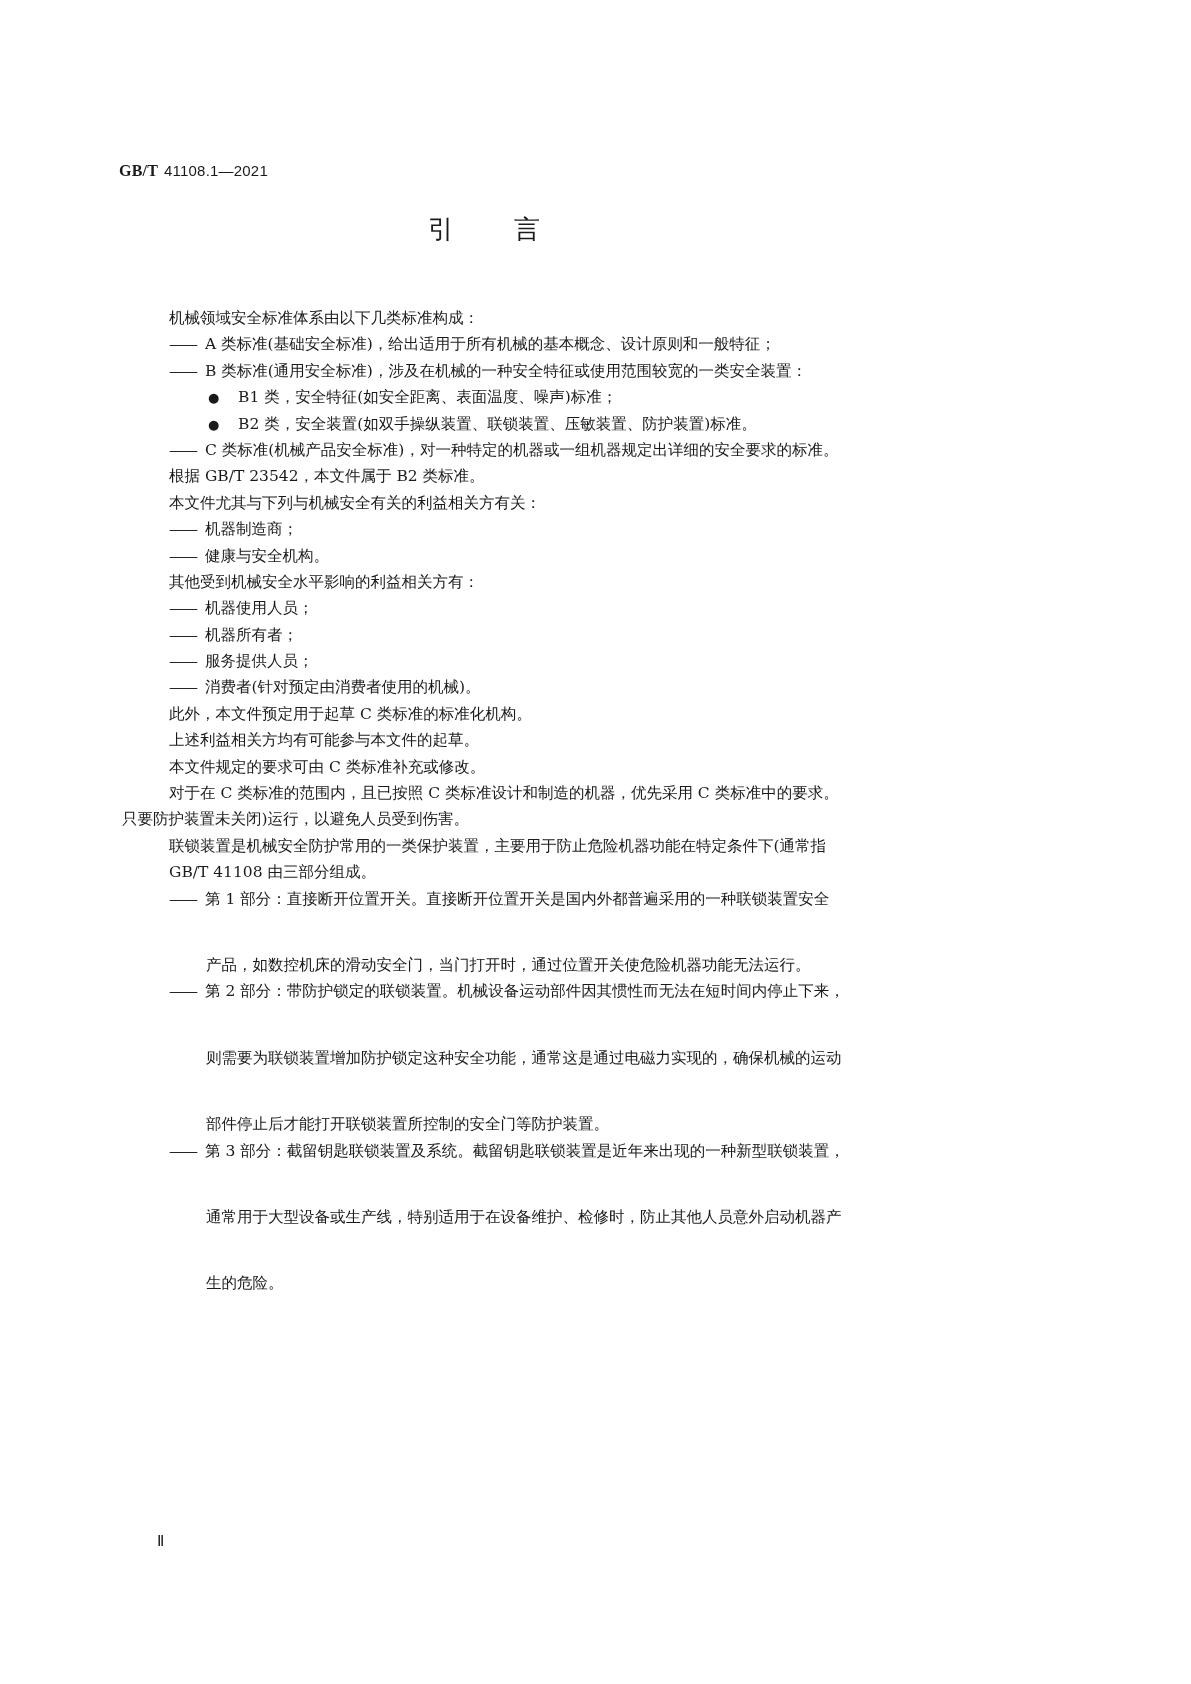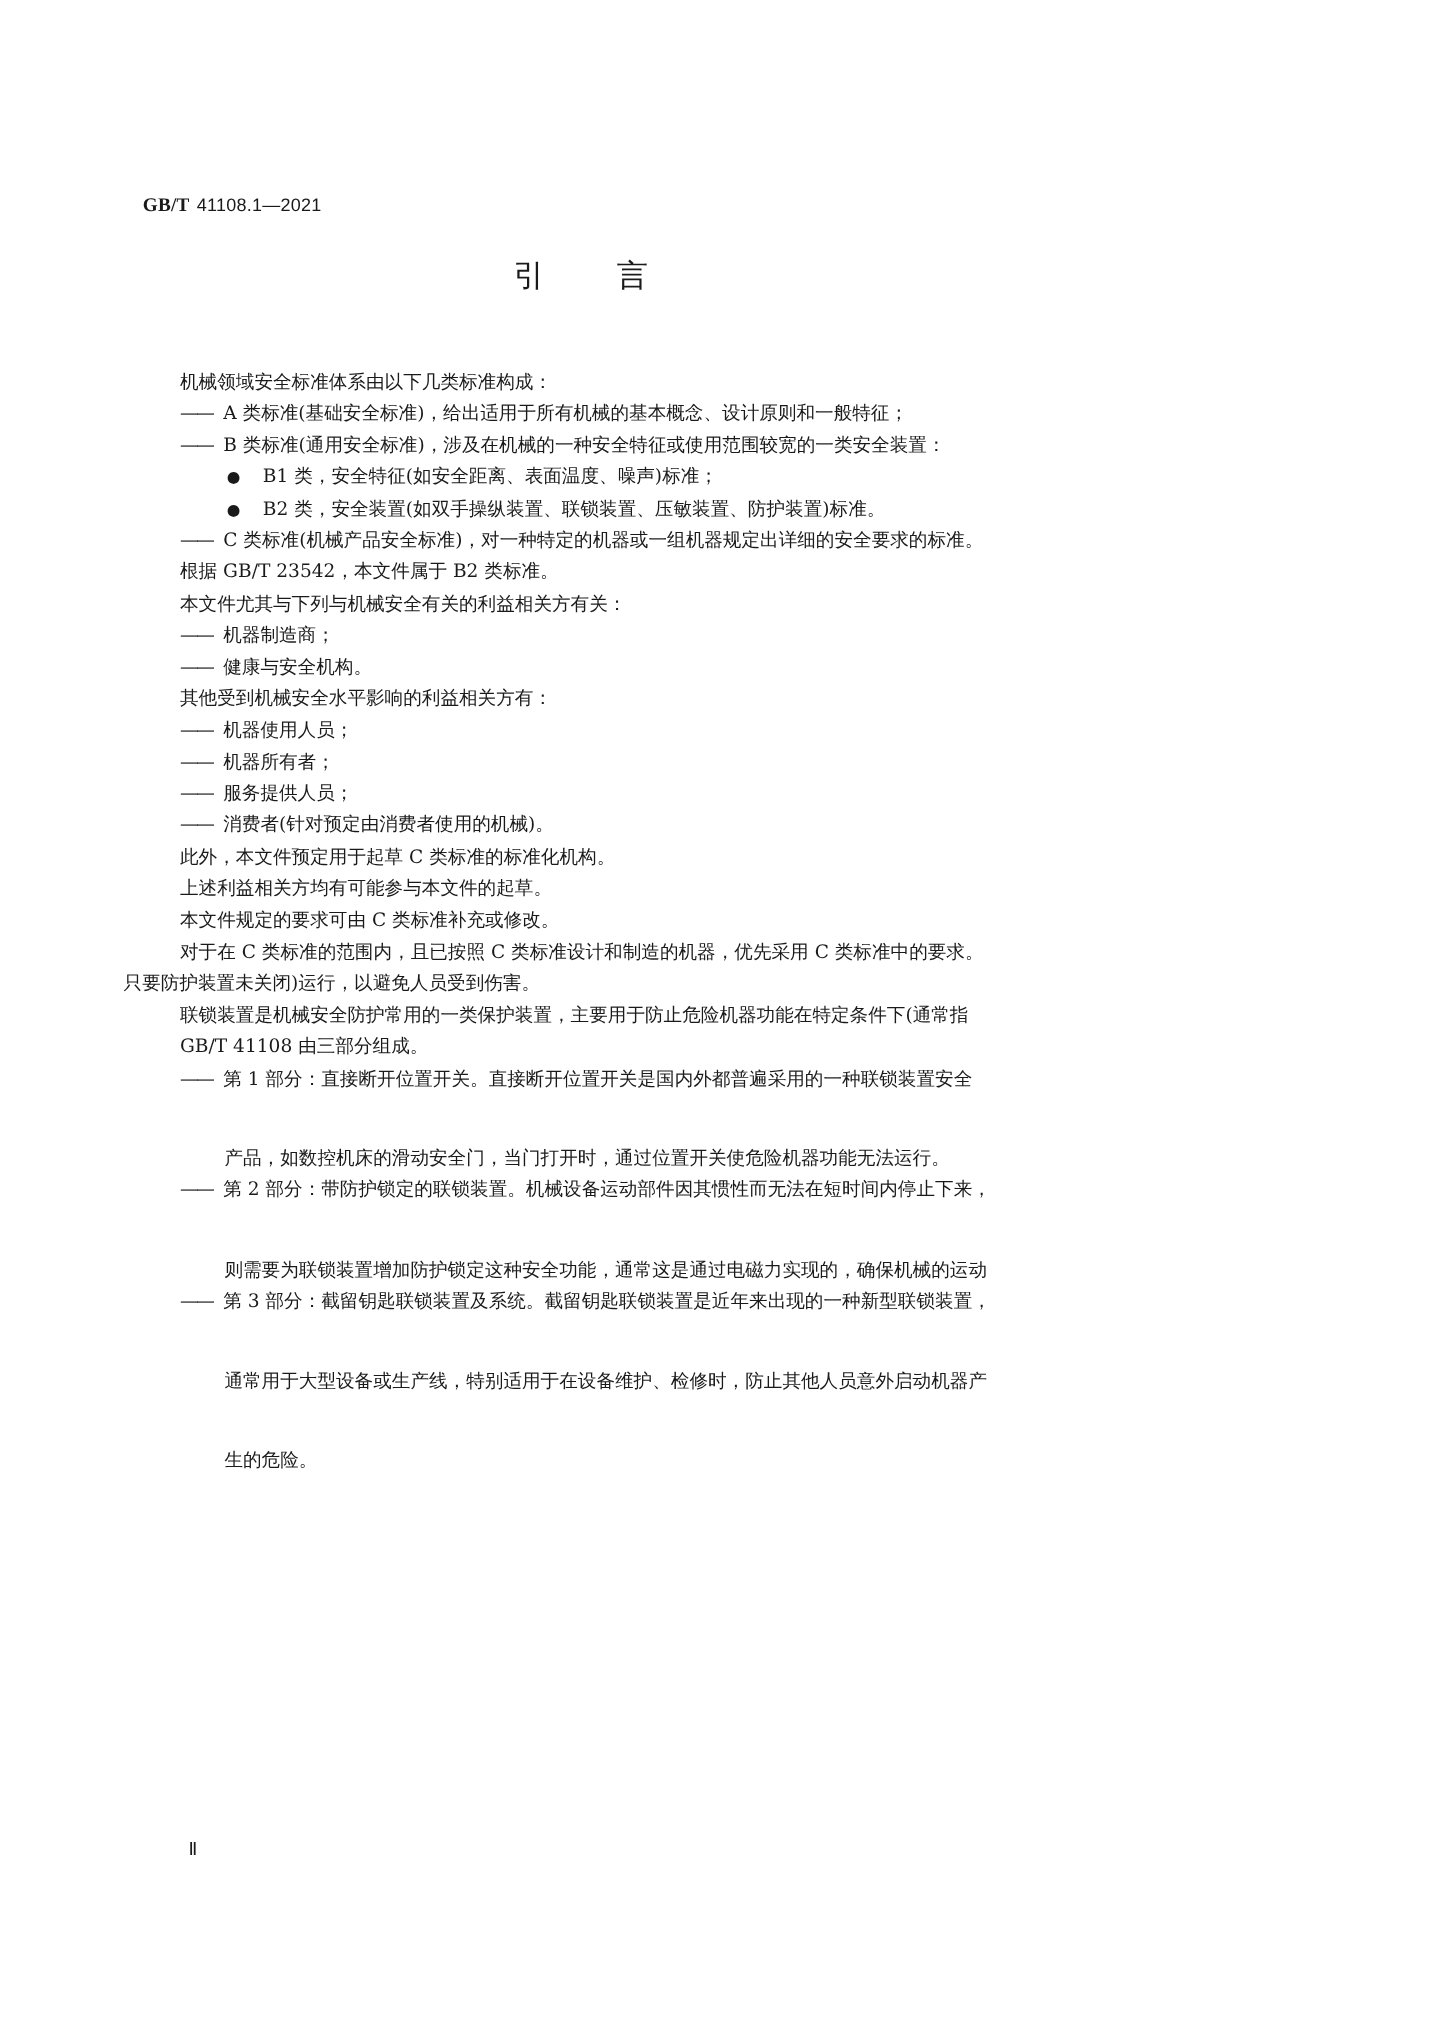--- a/index.html
+++ b/index.html
@@ -3,21 +3,21 @@
 <meta charset="utf-8">
 <style>
   html, body { margin:0; padding:0; background:#ffffff; }
   body { width:1191px; height:1684px; position:relative; overflow:hidden;
          font-family:"DejaVu Serif", "Liberation Serif", serif; color:#1a1a1a; }
   .header { position:absolute; left:119px; top:118px; font-size:15px; letter-spacing:0.2px;margin-top:44px; }
   .header .std-bold { font-family:"Liberation Serif", serif; font-weight:bold; font-size:16px; }
   .header .std-num { font-family:"Liberation Sans", sans-serif; font-size:15px; margin-left:6px; }
   .title { position:absolute; left:0; width:968px; top:212px; text-align:center;
            font-family:"DejaVu Sans", sans-serif; font-size:26px; letter-spacing:60px; text-indent:60px; }
-  .body { position:absolute; left:103px; top:305px; width:942px; font-size:15.5px; line-height:26.4px; }
+  .body { position:absolute; left:122px; top:305px; width:942px; font-size:15.5px; line-height:26.4px; }
   .line { white-space:nowrap; height:26.4px; }
   .p-indent { padding-left:47px; }
   .dash { padding-left:47px; }
   .dash .mark { display:inline-block; width:36px; letter-spacing:-2px; }
   .bullet { padding-left:86px; }
   .bullet .dot { display:inline-block; width:30px; font-size:13px; }
   .hang { padding-left:84px;margin-top:40px; }
   .full { padding-left:0; }
   .page-num { position:absolute; left:157px; top:1532px; font-family:"Liberation Serif", serif; font-size:15px; }
 </style>
@@ -50,18 +50,19 @@
   <div class="line p-indent">上述利益相关方均有可能参与本文件的起草。</div>
   <div class="line p-indent">本文件规定的要求可由 C 类标准补充或修改。</div>
   <div class="line p-indent">对于在 C 类标准的范围内，且已按照 C 类标准设计和制造的机器，优先采用 C 类标准中的要求。</div>
   <div class="line full">只要防护装置未关闭)运行，以避免人员受到伤害。</div>
   <div class="line p-indent">联锁装置是机械安全防护常用的一类保护装置，主要用于防止危险机器功能在特定条件下(通常指</div>
   <div class="line p-indent">GB/T 41108 由三部分组成。</div>
   <div class="line dash"><span class="mark">——</span><span>第 1 部分：直接断开位置开关。直接断开位置开关是国内外都普遍采用的一种联锁装置安全</span></div>
   <div class="line hang">产品，如数控机床的滑动安全门，当门打开时，通过位置开关使危险机器功能无法运行。</div>
   <div class="line dash"><span class="mark">——</span><span>第 2 部分：带防护锁定的联锁装置。机械设备运动部件因其惯性而无法在短时间内停止下来，</span></div>
   <div class="line hang">则需要为联锁装置增加防护锁定这种安全功能，通常这是通过电磁力实现的，确保机械的运动</div>
+  <div class="line hang">部件停止后才能打开联锁装置所控制的安全门等防护装置。</div>
   <div class="line dash"><span class="mark">——</span><span>第 3 部分：截留钥匙联锁装置及系统。截留钥匙联锁装置是近年来出现的一种新型联锁装置，</span></div>
   <div class="line hang">通常用于大型设备或生产线，特别适用于在设备维护、检修时，防止其他人员意外启动机器产</div>
   <div class="line hang">生的危险。</div>
 </div>
 
 <div class="page-num">Ⅱ</div>
 
 </body></html>

